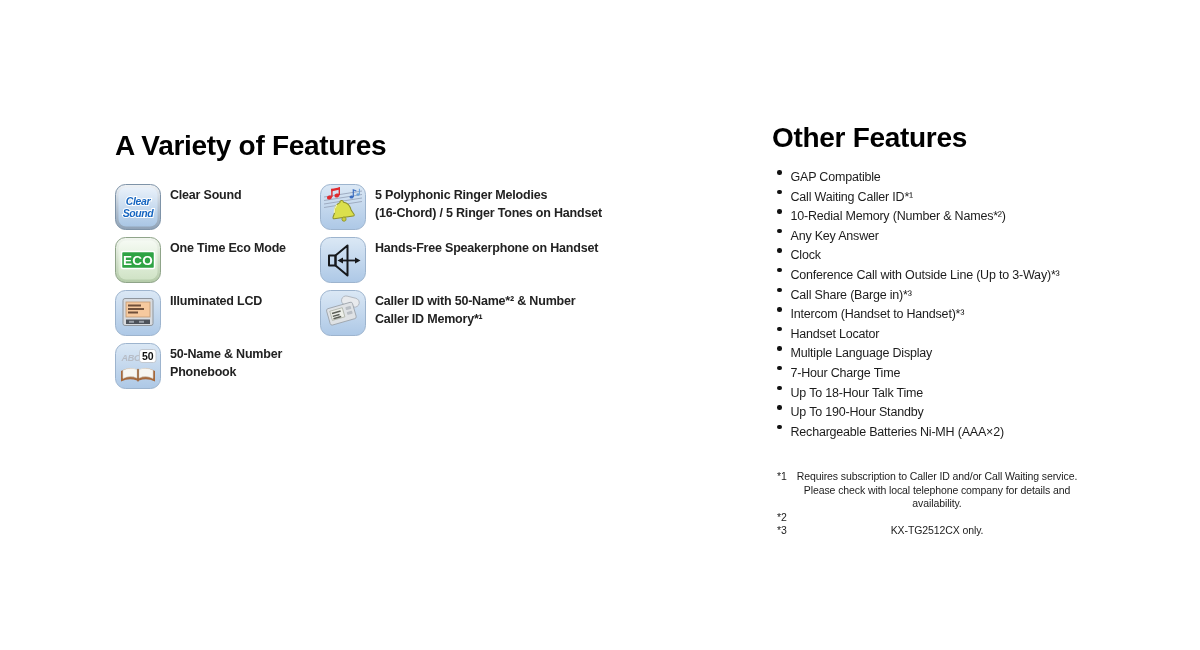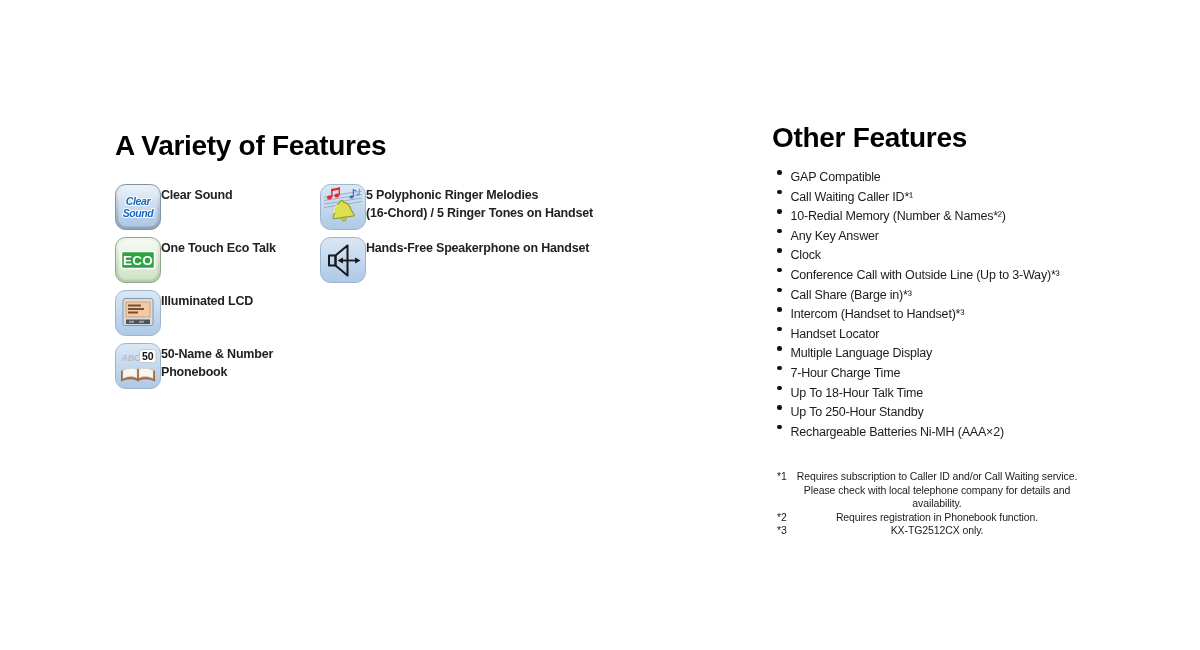--- a/index.html
+++ b/index.html
@@ -25,21 +25,21 @@
 
   
   .variety { position: absolute; left: 115px; top: 132px; width: 600px; }
   .feature-grid { display: flex; margin-top: 24px; }
   .feature-col { display: flex; flex-direction: column; }
   .col-1 { width: 205px; justify-content: flex-end; }
   .col-2 { width: 330px; }
   .feature { display: flex; align-items: flex-start; margin-bottom: 7px; min-height: 46px; }
   .icon { width: 46px; height: 46px; flex-shrink: 0; display: block; }
   .feature-label {
-    margin-left: 0;
+    margin-left: 9px;
     padding-top: 2px;
     font-size: 12.5px;
     font-weight: 700;
     line-height: 18px;
     letter-spacing: -0.2px;
     white-space: pre-line;
     color: #222222;
   }
 
   
@@ -145,21 +145,21 @@
 
         <div class="feature">
           <span class="icon">
             <svg width="46" height="46" viewBox="0 0 46 46">
               <rect x="0.5" y="0.5" width="45" height="45" rx="10" fill="url(#ecOut)" stroke="#8fa489"></rect>
               <rect x="3.5" y="3.5" width="39" height="39" rx="7.5" fill="url(#ecIn)"></rect>
               <rect x="6.5" y="14.5" width="33" height="17" rx="1.5" fill="#2ea344" stroke="#ffffff" stroke-width="1.5"></rect>
               <text x="23" y="28" class="eco-text">ECO</text>
             </svg>
           </span>
-          <span class="feature-label">One Touch Eco Talk</span>
+          <span class="feature-label">One Time Eco Mode</span>
         </div>
 
         <div class="feature">
           <span class="icon">
             <svg width="46" height="46" viewBox="0 0 46 46">
               <rect x="0.5" y="0.5" width="45" height="45" rx="10" fill="url(#tileBlue)" stroke="#9db4ce"></rect>
               <rect x="8" y="8.5" width="30" height="27" rx="2" fill="#d8dbdf" stroke="#8f959c"></rect>
               <rect x="11" y="12" width="24" height="15" fill="#f6c99e" stroke="#c09a72" stroke-width="0.8"></rect>
               <rect x="13" y="14.5" width="13" height="2" fill="#70503a"></rect>
               <rect x="13" y="18" width="16" height="2" fill="#70503a"></rect>
@@ -234,20 +234,41 @@
                 <path d="M15.5,18.5 L27.5,8.5 L27.5,38.5 L15.5,28.5 Z"></path>
               </g>
               <line x1="21" y1="23.5" x2="37" y2="23.5" stroke="#17191c" stroke-width="1.8"></line>
               <path d="M17.5,23.5 L23,20.6 L23,26.4 Z" fill="#17191c"></path>
               <path d="M40.5,23.5 L35,20.6 L35,26.4 Z" fill="#17191c"></path>
             </svg>
           </span>
           <span class="feature-label">Hands-Free Speakerphone on Handset</span>
         </div>
 
+        <div class="feature">
+          <span class="icon">
+            <svg width="46" height="46" viewBox="0 0 46 46">
+              <rect x="0.5" y="0.5" width="45" height="45" rx="10" fill="url(#tileBlue)" stroke="#9db4ce"></rect>
+              <g transform="rotate(14 30 13)">
+                <rect x="21" y="7" width="18" height="9" rx="4.5" fill="#e8eaed" stroke="#aab0b8" stroke-width="0.8"></rect>
+              </g>
+              <g transform="rotate(-16 22 24)">
+                <rect x="8" y="15" width="27" height="17" rx="2" fill="#dfe2e5" stroke="#9aa0a8" stroke-width="0.8"></rect>
+                <rect x="11" y="18" width="13" height="9.5" fill="#edefe9" stroke="#a8aca0" stroke-width="0.7"></rect>
+                <rect x="12.5" y="20" width="9" height="1.5" fill="#5a5e56"></rect>
+                <rect x="12.5" y="23" width="7" height="1.5" fill="#5a5e56"></rect>
+                <rect x="12.5" y="25.5" width="8" height="1.5" fill="#5a5e56"></rect>
+                <rect x="27" y="18.5" width="5.5" height="3" rx="0.8" fill="#b9bec4"></rect>
+                <rect x="27" y="23.5" width="5.5" height="3" rx="0.8" fill="#b9bec4"></rect>
+              </g>
+            </svg>
+          </span>
+          <span class="feature-label">Caller ID with 50-Name*² &amp; Number
+Caller ID Memory*¹</span>
+        </div>
       </div>
     </div>
   </section>
 
   <section class="other">
     <h1 class="sec-title">Other Features</h1>
 
     <ul class="other-list">
       <li>
           <span class="dot"></span>
@@ -292,36 +313,35 @@
       <li>
           <span class="dot"></span>
           <span>7-Hour Charge Time</span>
         </li>
       <li>
           <span class="dot"></span>
           <span>Up To 18-Hour Talk Time</span>
         </li>
       <li>
           <span class="dot"></span>
-          <span>Up To 250-Hour Standby</span>
+          <span>Up To 190-Hour Standby</span>
         </li>
       <li>
           <span class="dot"></span>
           <span>Rechargeable Batteries Ni-MH (AAA×2)</span>
         </li>
     </ul>
 
     <div class="footnotes">
       <div class="footnote">
         <span class="fn-marker">*1</span>
         <span class="fn-text">Requires subscription to Caller ID and/or Call Waiting service. Please check with local telephone company for details and availability.</span>
       </div>
       <div class="footnote">
         <span class="fn-marker">*2</span>
-        <span class="fn-text">Requires registration in Phonebook function.</span>
       </div>
       <div class="footnote">
         <span class="fn-marker">*3</span>
         <span class="fn-text">KX-TG2512CX only.</span>
       </div>
     </div>
   </section>
 
 </div>
 

